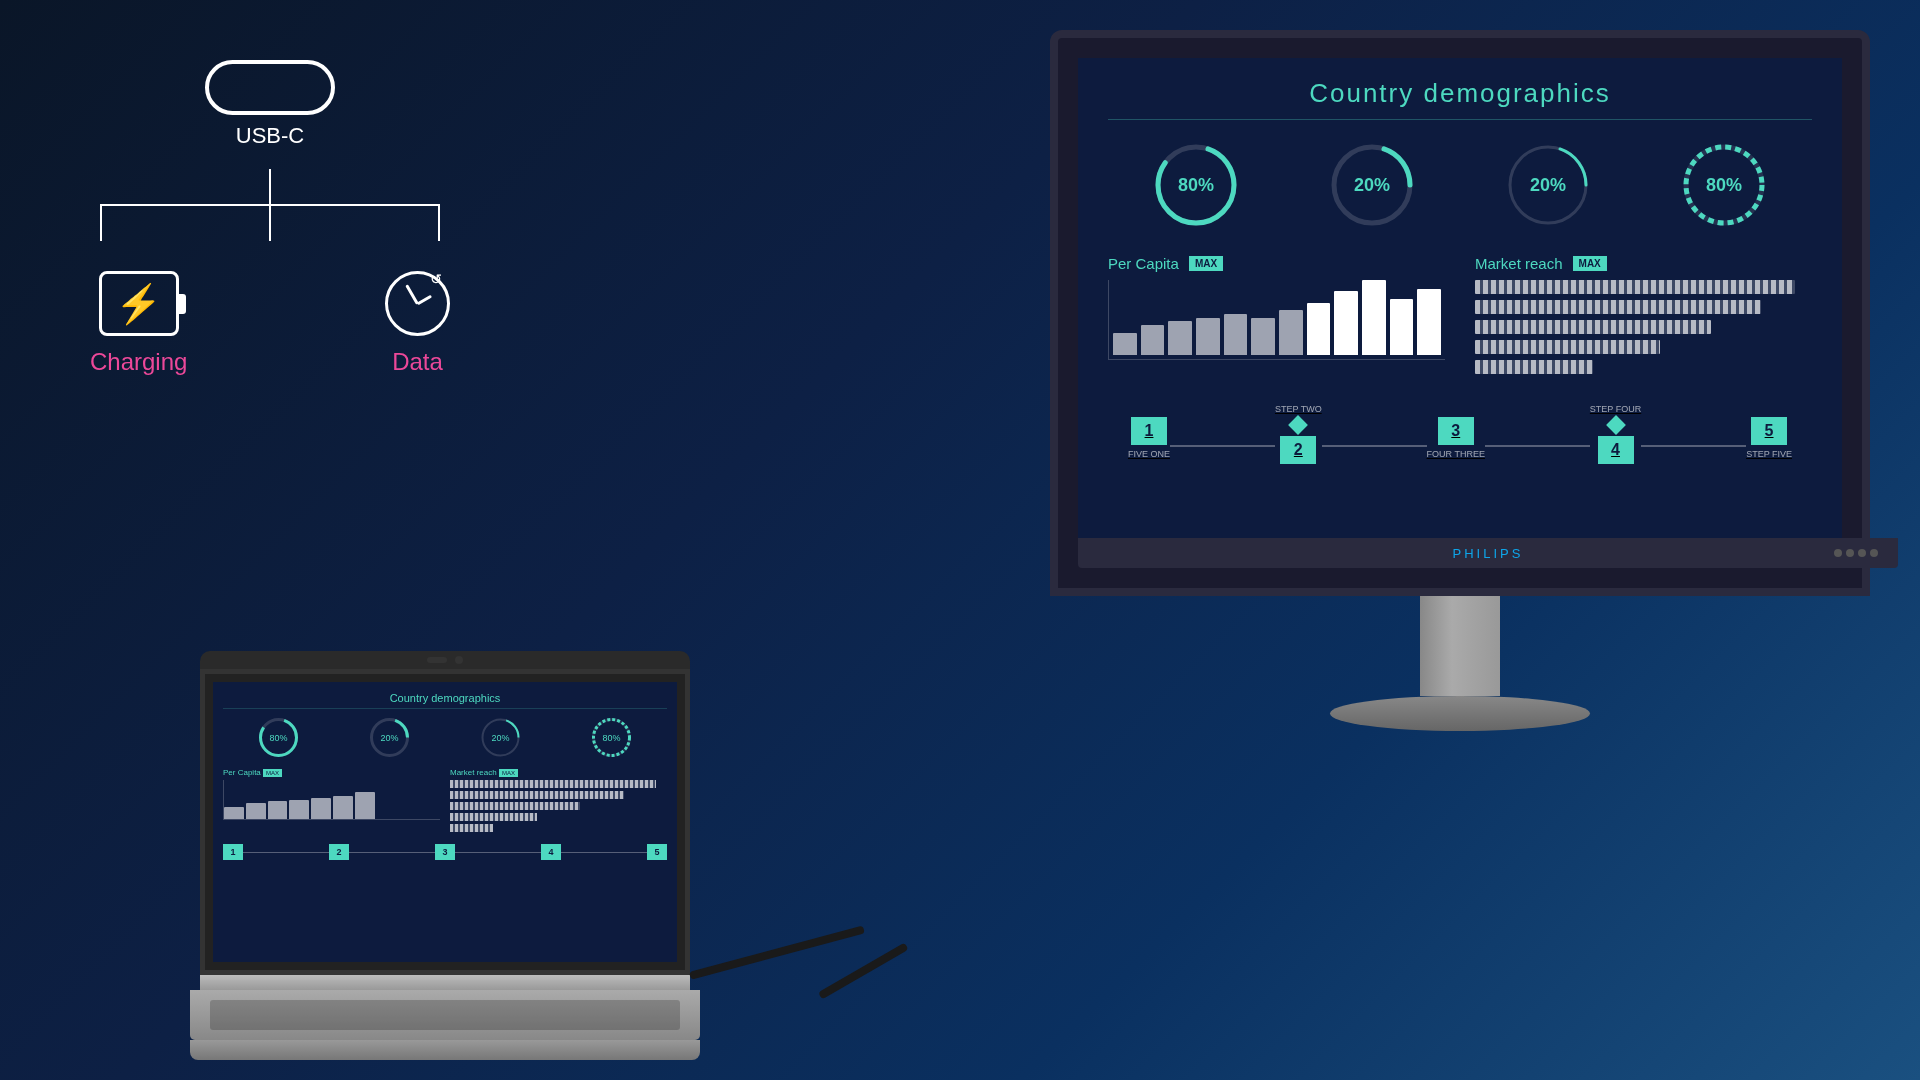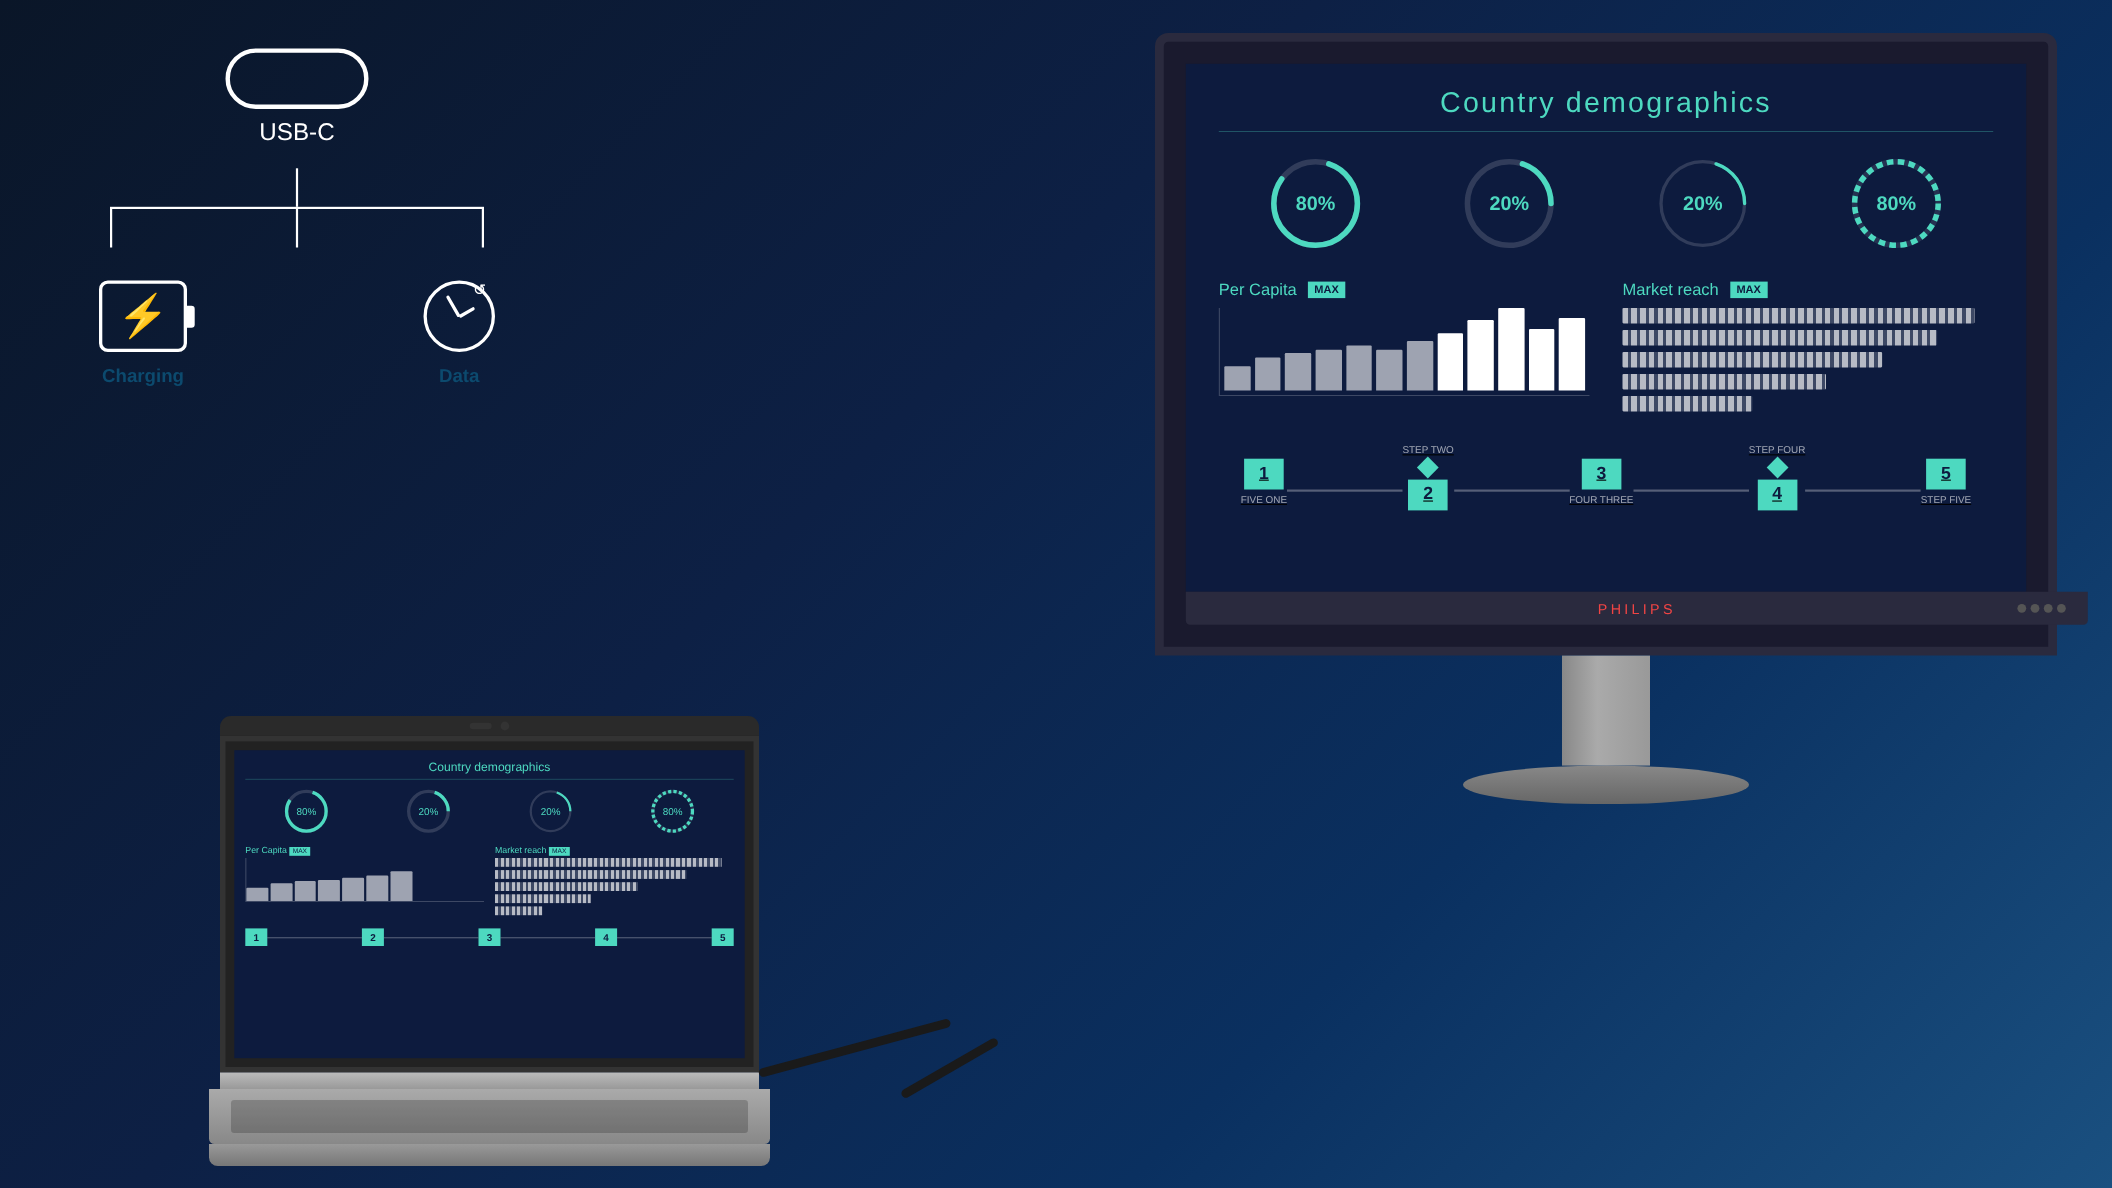--- a/index.html
+++ b/index.html
@@ -9,21 +9,21 @@
       overflow: hidden;
       background: linear-gradient(135deg, #0a1628 0%, #0d2045 40%, #0a3060 70%, #1a5080 100%);
       font-family: Arial, sans-serif;
       position: relative;
     }
 
     
     .left-section {
       position: absolute;
       left: 60px;
-      top: 44px;
+      top: 60px;
       width: 420px;
       display: flex;
       flex-direction: column;
       align-items: center;
     }
 
     .usbc-connector {
       width: 130px;
       height: 55px;
       border: 4px solid white;
@@ -84,23 +84,23 @@
     }
 
     .icon-item {
       display: flex;
       flex-direction: column;
       align-items: center;
       gap: 12px;
     }
 
     .icon-label {
-      color: #0c4a6e;
-      font-size: 17px;
-      font-weight: 700;
+      color: #ec4899;
+      font-size: 24px;
+      font-weight: 400;
     }
 
     
     .charging-icon {
       width: 80px;
       height: 65px;
       border: 3px solid white;
       border-radius: 8px;
       position: relative;
       display: flex;
@@ -221,21 +221,21 @@
       height: 30px;
       width: 820px;
       border-radius: 0 0 4px 4px;
       display: flex;
       align-items: center;
       justify-content: center;
       position: relative;
     }
 
     .philips-text {
-      color: #ef4444;
+      color: #0ea5e9;
       font-size: 13px;
       letter-spacing: 3px;
     }
 
     .monitor-controls {
       position: absolute;
       right: 20px;
       top: 50%;
       transform: translateY(-50%);
       display: flex;

